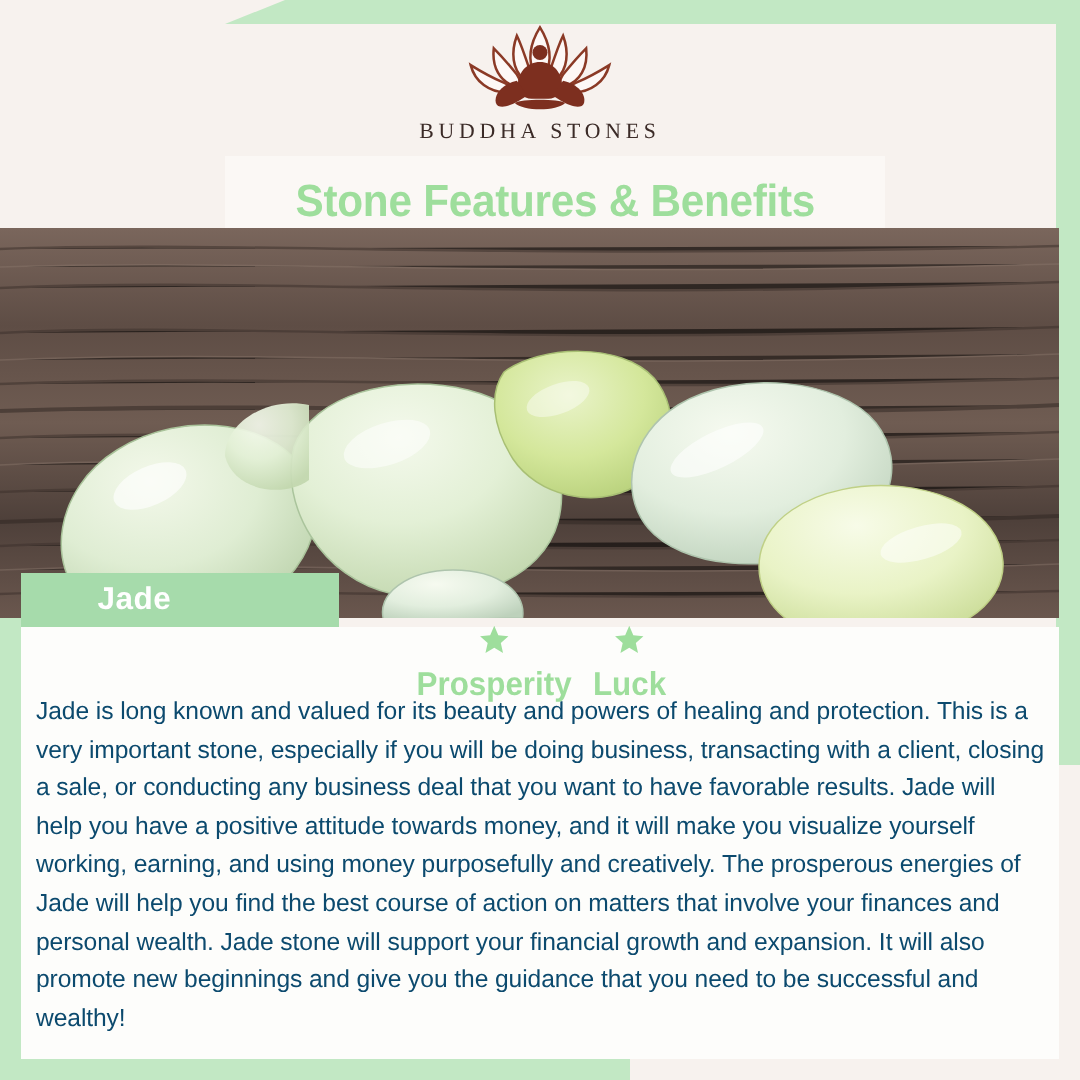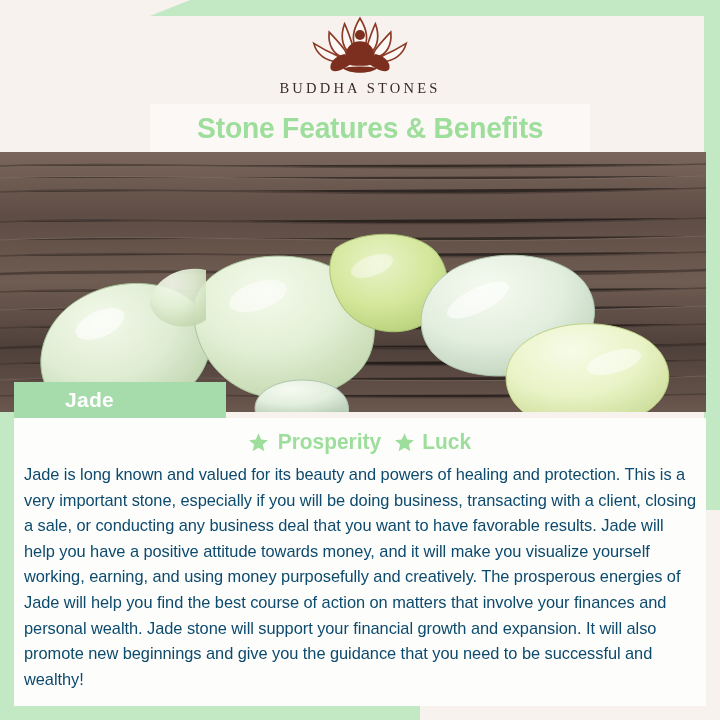--- a/index.html
+++ b/index.html
@@ -48,21 +48,21 @@
   .logo-text{
     font-family:"Liberation Serif", serif;
     font-size:14.5px; letter-spacing:3.2px; color:#3b2b27;
     margin-top:2px;
   }
 
   
   .title-banner{
     position:absolute; top:104px; left:150px; width:440px; height:48px;
     background:#fbf8f5;
-    display:flex; align-items:center; justify-content:center;
+    display:flex; align-items:flex-end; justify-content:center;
     z-index:6;
   }
   .title-banner .title-text{
     font-size:30px; font-weight:bold; color:#9ede9c;
     letter-spacing:-0.2px;
     font-stretch:condensed;
     transform:scaleX(0.94);
   }
 
   
@@ -87,21 +87,21 @@
   
   .content{
     position:absolute; top:418px; left:14px; width:692px; height:288px;
     background:#fdfdfb; z-index:4;
     padding:4px 8px 0 8px;
   }
   .keywords{
     display:flex; align-items:center; justify-content:center;
     gap:10px; height:36px; margin-top:2px;
   }
-  .kw{ display:flex; align-items:center; gap:6px; }
+  .kw{ display:flex; align-items:center; gap:6px;flex-direction:column; }
   .kw .star{ width:21px; height:21px; display:block; }
   .kw .kw-label{
     font-size:22px; font-weight:bold; color:#9ede9c;
     transform:scaleX(0.95);
   }
   .body-text{
     font-size:16.4px; line-height:25.6px; color:#0c4a6e;
     text-align:left; padding:0 2px; margin-top:2px;
     letter-spacing:-0.05px;
   }

